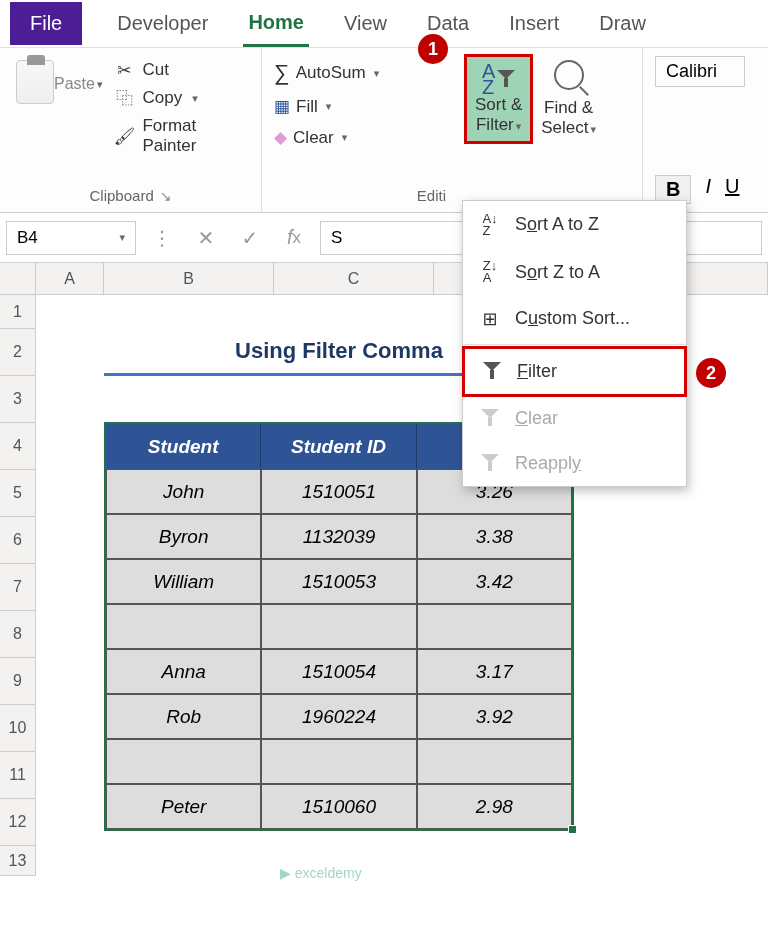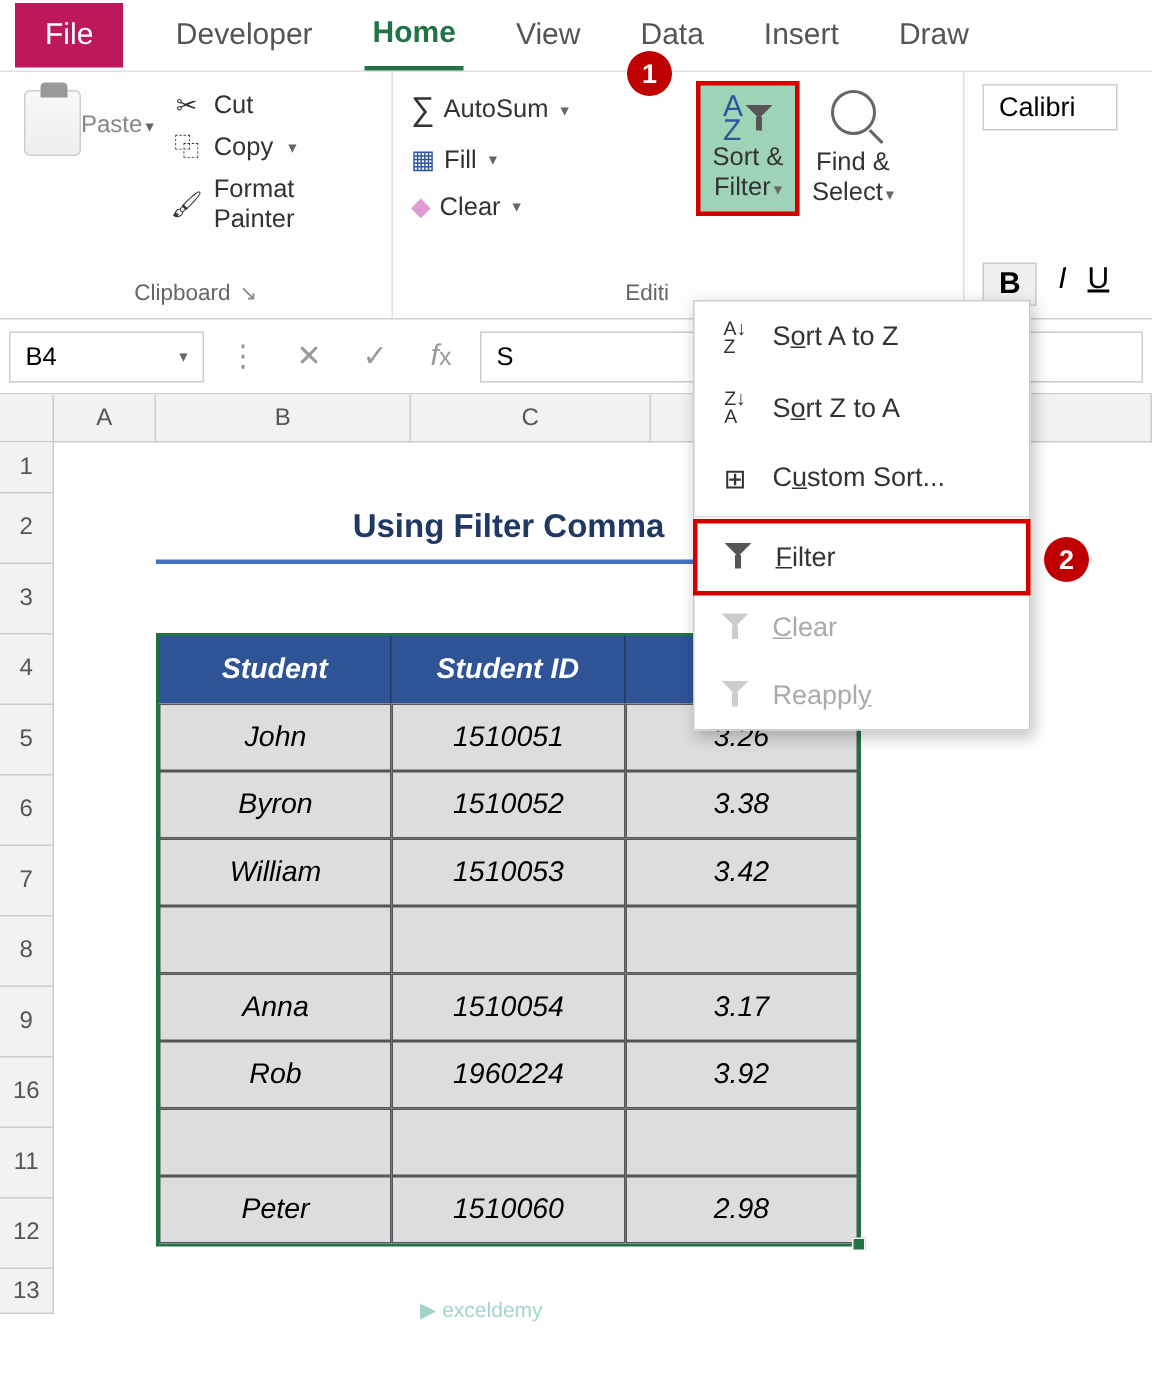--- a/index.html
+++ b/index.html
@@ -1,21 +1,21 @@
 <!DOCTYPE html>
 <html><head>
 <meta charset="utf-8">
 <style>
 * { box-sizing: border-box; margin: 0; padding: 0; font-family: 'Segoe UI', Arial, sans-serif; }
 body { background: #fff; width: 768px; height: 932px; overflow: hidden; position: relative; }
 
 
 .tabs { display: flex; align-items: center; height: 48px; padding: 0 10px; gap: 30px; border-bottom: 1px solid #e0e0e0; }
 .tab { font-size: 20px; color: #555; padding: 10px 5px; cursor: pointer; }
-.tab.file { background: #be185d; color: #fff; padding: 10px 20px; }
+.tab.file { background: #4c1d95; color: #fff; padding: 10px 20px; }
 .tab.active { color: #217346; font-weight: 600; border-bottom: 3px solid #217346; }
 
 
 .ribbon { display: flex; height: 165px; border-bottom: 1px solid #d0d0d0; background: #fdfdfd; position: relative; }
 .group { border-right: 1px solid #e0e0e0; padding: 8px 12px 4px 12px; display: flex; flex-direction: column; justify-content: space-between; }
 .group-label { text-align: center; font-size: 15px; color: #666; padding: 4px 0; }
 .group-items { display: flex; gap: 8px; align-items: flex-start; flex: 1; }
 
 .paste-btn { display: flex; align-items: center; font-size: 16px; color: #888; padding: 4px; }
 .paste-icon { width: 38px; height: 44px; border: 1px solid #ccc; border-radius: 4px; margin-bottom: 4px; position: relative; background: linear-gradient(#f8f8f8,#eee); }
@@ -210,41 +210,41 @@
     <div class="row-headers">
       <div class="rh first">1</div>
       <div class="rh">2</div>
       <div class="rh">3</div>
       <div class="rh">4</div>
       <div class="rh">5</div>
       <div class="rh">6</div>
       <div class="rh">7</div>
       <div class="rh">8</div>
       <div class="rh">9</div>
-      <div class="rh">16</div>
+      <div class="rh">10</div>
       <div class="rh">11</div>
       <div class="rh">12</div>
       <div class="rh" style="height:30px;">13</div>
     </div>
     <div class="cells" style="flex:1;">
       <div class="title-cell">Using Filter Comma</div>
       <div class="data-table">
         <div class="dt-header">
           <div>Student</div>
           <div>Student ID</div>
           <div>CGPA</div>
         </div>
         <div class="dt-row">
             <div>John</div>
             <div>1510051</div>
             <div>3.26</div>
           </div>
         <div class="dt-row">
             <div>Byron</div>
-            <div>1510052</div>
+            <div>1132039</div>
             <div>3.38</div>
           </div>
         <div class="dt-row">
             <div>William</div>
             <div>1510053</div>
             <div>3.42</div>
           </div>
         <div class="dt-row">
             <div></div>
             <div></div>

